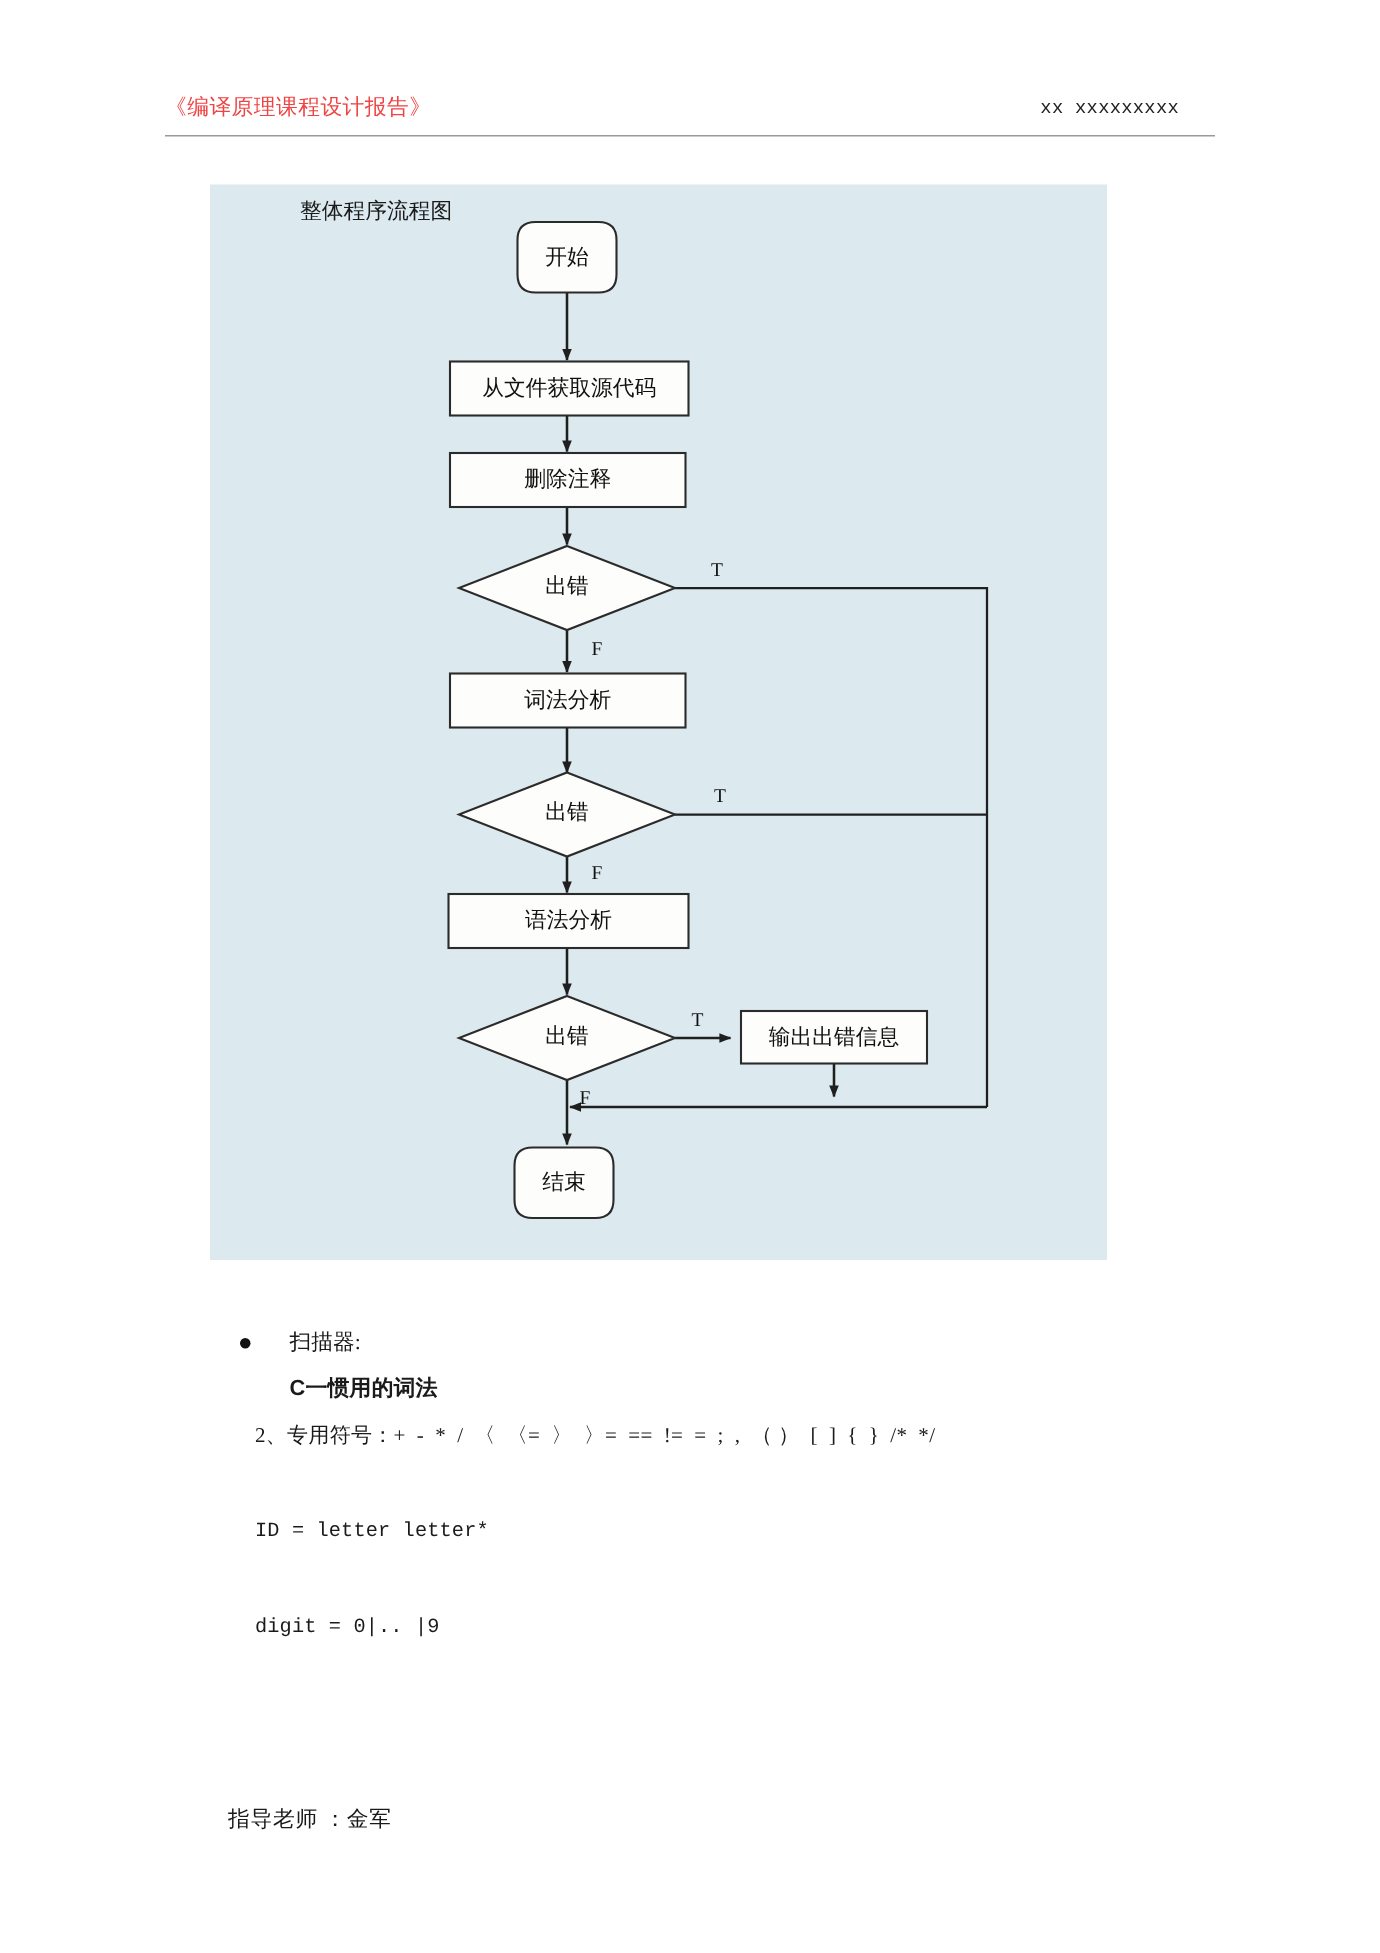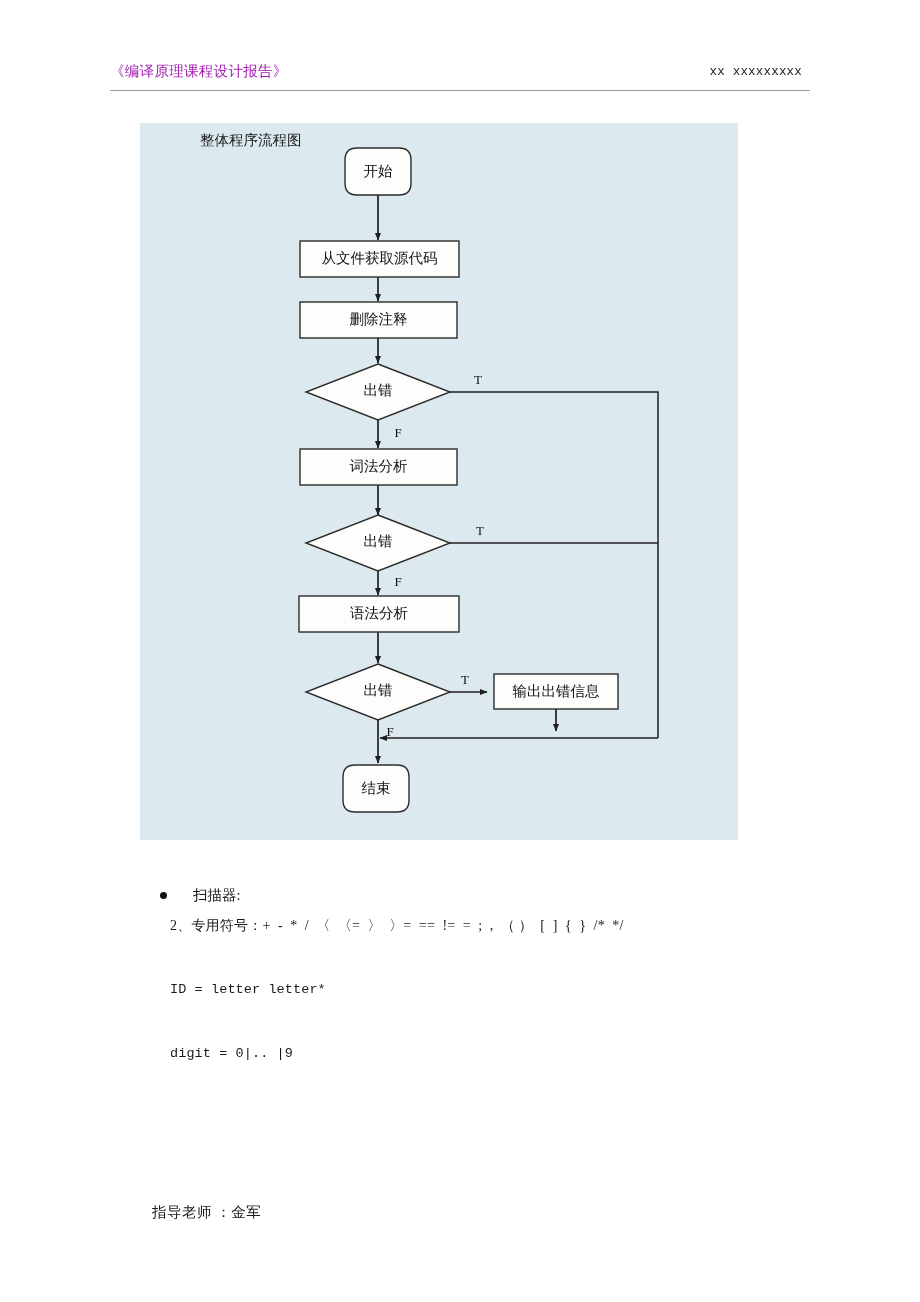--- a/index.html
+++ b/index.html
@@ -23,26 +23,26 @@
     top: 62px;
     width: 700px;
     height: 30px;
   }
   .page-header .hdr-left {
     position: absolute;
     left: 0;
     top: 0;
     font-size: 14.5px;
     letter-spacing: 0.3px;
-    color: #a21caf;
+    color: #ef4444;
     white-space: nowrap;
   }
   .page-header .hdr-right {
     position: absolute;
-    right: 8px;
+    right: 24px;
     top: 3px;
     font-size: 12.5px;
     font-family: "Liberation Mono", "DejaVu Sans Mono", monospace;
     letter-spacing: 0.2px;
     color: #222;
     white-space: nowrap;
   }
   .header-rule {
     position: absolute;
     left: 110px;
@@ -278,20 +278,21 @@
   </svg>
 </div>
 
 <div class="body-text">
 
   <div class="bullet-row">
     <span class="bullet-dot"></span>
     <span>扫描器:</span>
   </div>
 
+  <div class="sub-heading">C一惯用的词法</div>
 
   <div class="mixed-line">2、专用符号：+  -  *  /  〈  〈=  〉  〉=  ==  !=  =  ;  ,  （ ）  [  ]  {  }  /*  */</div>
 
   <div class="mono-line">ID = letter letter*</div>
   <div class="mono-line">digit = 0|.. |9</div>
 
 </div>
 
 <div class="footer-line">指导老师 ：金军</div>
 

